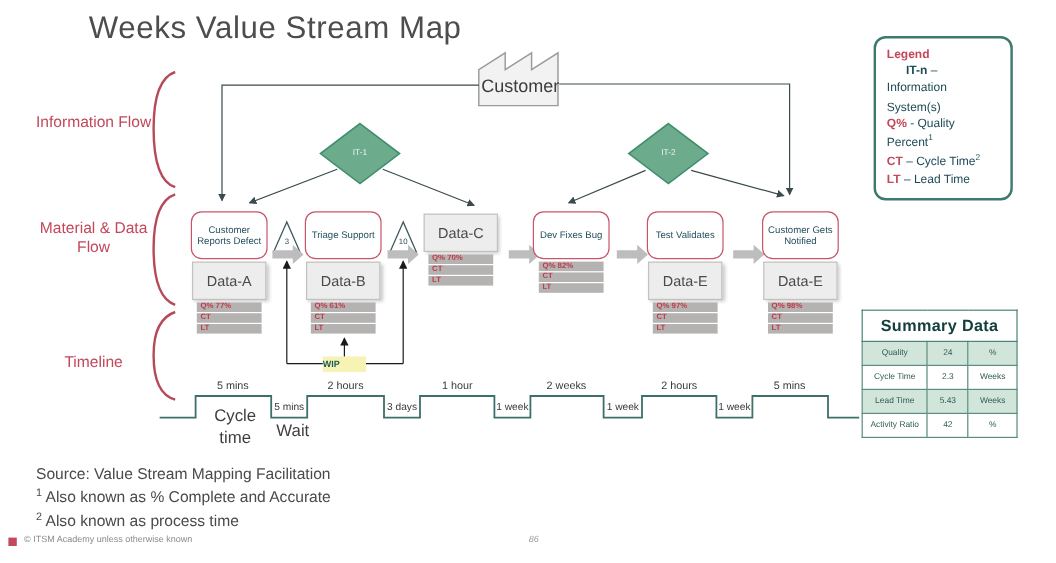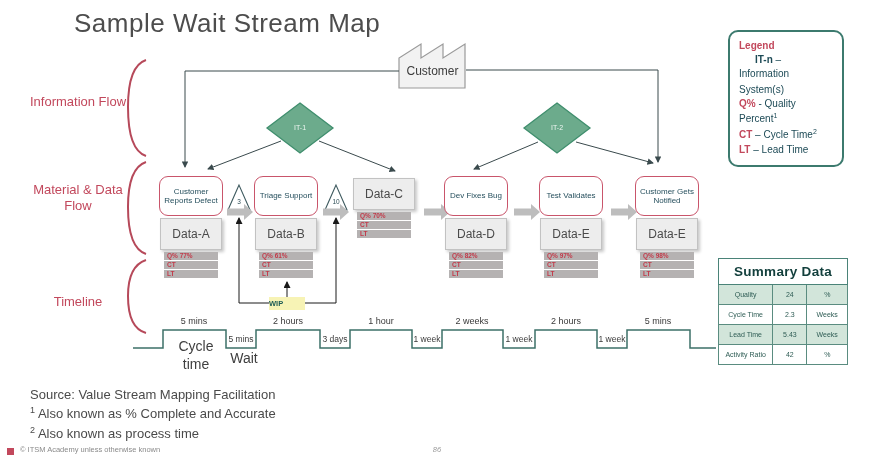--- a/index.html
+++ b/index.html
@@ -8,21 +8,21 @@
   .abs{position:absolute;}
   svg.overlay{position:absolute;left:0;top:0;pointer-events:none;}
 
   .title{left:74px;top:8px;font-size:26px;color:#4d4d4d;letter-spacing:.5px;}
 
   .row-label{color:#c2485c;font-size:13px;line-height:1.25;text-align:center;width:108px;left:24px;}
   .rl-info{top:94px;}
   .rl-material{top:182px;}
   .rl-timeline{top:294px;}
 
-  .customer-label{left:399px;top:64px;width:67px;text-align:center;font-size:12px;color:#3c3c3c;}
+  .customer-label{left:399px;top:64px;width:67px;text-align:right;font-size:15px;color:#3c3c3c;}
   .it-label{width:48px;text-align:center;font-size:7px;color:#eef6f1;top:124px;}
   .it1{left:276px;} .it2{left:533px;}
 
   .legend{left:728px;top:30px;width:116px;box-sizing:border-box;border:2px solid #3c7a6e;
           border-radius:10px;background:#fff;padding:7px 9px;font-size:10px;line-height:1.42;color:#1d4a56;}
   .legend .lg-title{color:#c2485c;font-weight:bold;}
   .lg-term{font-weight:bold;}
   .t-dark{color:#1d4a56;padding-left:16px;} .t-red{color:#c2485c;}
   .legend sup{font-size:7px;}
 
@@ -54,21 +54,21 @@
               padding:5px 2px;background:#fff;}
   .summary td{border:1px solid #5a8c80;font-size:7px;color:#2f5d55;text-align:center;padding:6px 2px;}
   .summary tr.greenrow td{background:#d2e5da;}
   .summary td.metric{width:54px;} .summary td.val{width:32px;} .summary td.unit{width:38px;}
 
   .source{left:30px;top:386px;font-size:13px;color:#4a4a4a;line-height:1.4;}
   .source sup{font-size:9px;}
 
   .footer{top:445px;font-size:7.5px;color:#8a8a8a;}
   .footer-copy{left:20px;}
-  .footer-page{left:425px;width:24px;text-align:center;color:#9a9a9a;font-style:italic;}
+  .footer-page{left:425px;width:24px;text-align:right;color:#9a9a9a;font-style:italic;}
   .footer-logo{left:7px;top:448px;width:7px;height:7px;background:#c2485c;}
 </style>
 </head>
 <body>
 
 <div class="slide">
 
   <svg class="overlay" width="880" height="469" viewBox="0 0 880 469">
     <defs>
       <marker id="arr" viewBox="0 0 10 10" refX="8.5" refY="5" markerWidth="6.5" markerHeight="6.5" orient="auto">
@@ -117,21 +117,21 @@
     <g stroke="#1a1a1a" stroke-width="1" fill="none">
       <line x1="239" y1="303" x2="239" y2="218" marker-end="url(#arrB)"></line>
       <line x1="336" y1="303" x2="336" y2="218" marker-end="url(#arrB)"></line>
       <line x1="239" y1="303" x2="336" y2="303"></line>
       <line x1="287" y1="300" x2="287" y2="282" marker-end="url(#arrB)"></line>
     </g>
 
     <polyline fill="none" stroke="#3d7068" stroke-width="1.5" points="133,348 163,348 163,330 226,330 226,348 256,348 256,330 320,330 320,348 350,348 350,330 412,330 412,348 442,348 442,330 503,330 503,348 535,348 535,330 597,330 597,348 627,348 627,330 690,330 690,348 716,348"></polyline>
   </svg>
 
-  <div class="abs title">Sample Wait Stream Map</div>
+  <div class="abs title">Weeks Value Stream Map</div>
 
   <div class="abs row-label rl-info">Information Flow</div>
   <div class="abs row-label rl-material">Material &amp; Data Flow</div>
   <div class="abs row-label rl-timeline">Timeline</div>
 
   <div class="abs customer-label">Customer</div>
   <div class="abs it-label it1">IT-1</div>
   <div class="abs it-label it2">IT-2</div>
 
   <div class="abs legend">
@@ -174,23 +174,20 @@
       </div>
     <div class="stack">
       <div class="bar">Q%  70%</div>
       <div class="bar">CT</div>
       <div class="bar">LT</div>
     </div>
   </div>
   <div class="col" style="left:428px">
     <div class="proc-box">
         <span>Dev Fixes Bug</span>
-      </div>
-    <div class="data-box">
-        <span>Data-D</span>
       </div>
     <div class="stack">
       <div class="bar">Q%  82%</div>
       <div class="bar">CT</div>
       <div class="bar">LT</div>
     </div>
   </div>
   <div class="col" style="left:523px">
     <div class="proc-box">
         <span>Test Validates</span>

